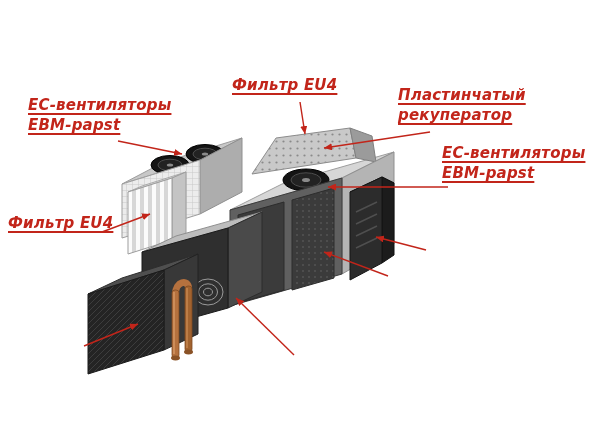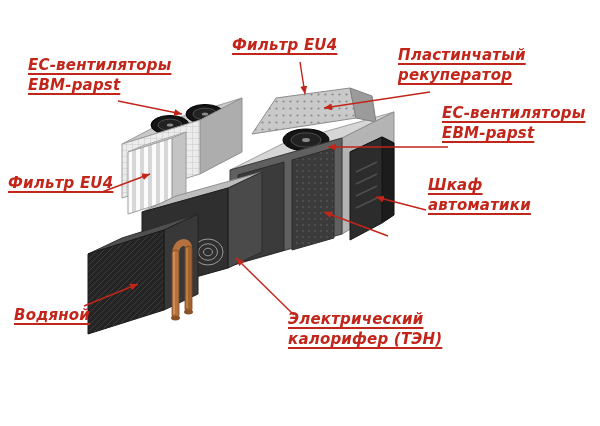--- a/index.html
+++ b/index.html
@@ -1,17 +1,17 @@
 <!DOCTYPE html>
 <html><head>
 <meta charset="utf-8">
 <style>
   * { margin:0; padding:0; box-sizing:border-box; }
   html,body { width:600px; height:426px; background:#ffffff; font-family:"DejaVu Sans", sans-serif; }
-  .stage { position:relative; width:600px; height:366px; background:#ffffff; overflow:hidden; }
+  .stage { position:relative; width:600px; height:366px; background:#ffffff; overflow:hidden;margin-top:40px; }
   .stage > svg { position:absolute; left:0; top:0; }
   .label {
     position:absolute;
     color:#c2251a;
     font-style:italic;
     font-weight:bold;
     font-size:15px;
     line-height:1.32;
     white-space:nowrap;
     letter-spacing:0.2px;
@@ -177,28 +177,19 @@
 
   <div class="label" id="lbl-fans-right">
     <span class="line">ЕС-вентиляторы</span>
     <span class="line">EBM-papst</span>
   </div>
 
   <div class="label" id="lbl-filter-left">
     <span class="line">Фильтр EU4</span>
   </div>
 
-  <div class="label" id="lbl-cabinet">
-    <span class="line">Шкаф</span>
-    <span class="line">автоматики</span>
-  </div>
 
 
   <div class="label" id="lbl-water-heater">
-    <span class="line">Водяной</span>
   </div>
 
-  <div class="label" id="lbl-electric-heater">
-    <span class="line">Электрический</span>
-    <span class="line">калорифер (ТЭН)</span>
-  </div>
 
 </div>
 
 </body></html>

